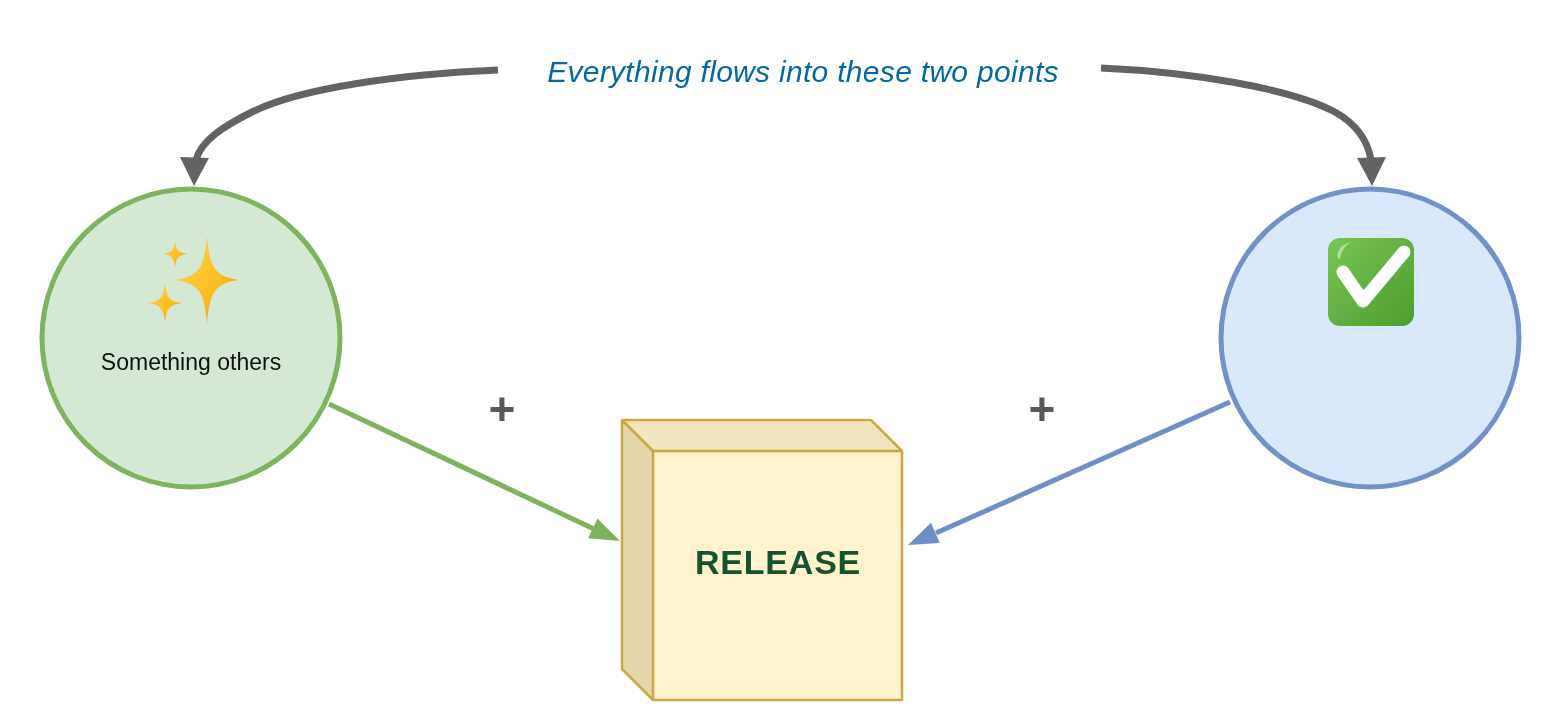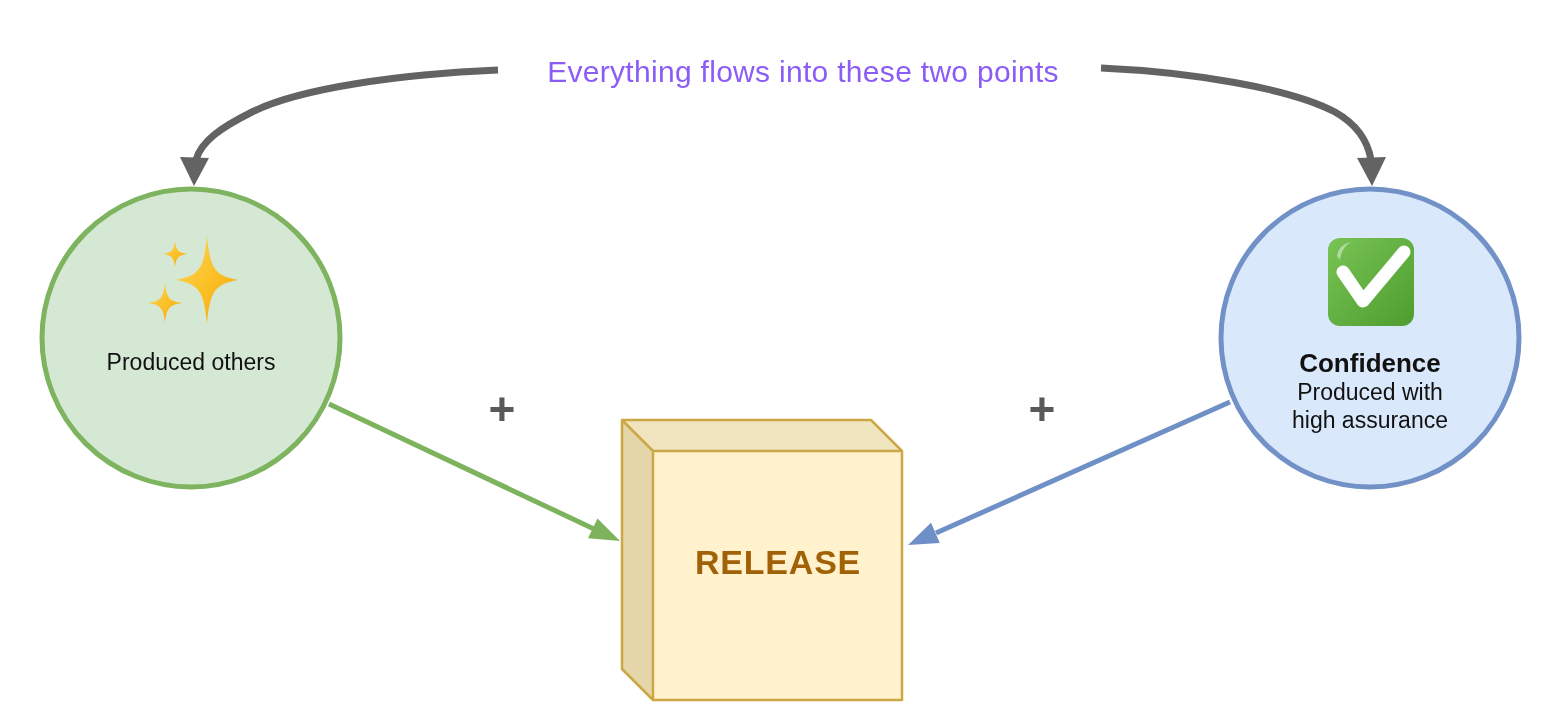--- a/index.html
+++ b/index.html
@@ -10,21 +10,22 @@
     background: #ffffff;
     font-family: "Liberation Sans", "DejaVu Sans", sans-serif;
     overflow: hidden;
   }
   .layer { position: absolute; left: 0; top: 0; }
   .txt { position: absolute; }
   .title {
     left: 803px; top: 55px;
     transform: translateX(-50%);
     font-size: 30px;
-    color: #8b5cf6;
+    font-style: italic;
+    color: #0369a1;
     white-space: nowrap;
     letter-spacing: 0.3px;
   }
   .node-text {
     width: 300px;
     text-align: center;
     color: #111111;
   }
   .node-text .label {
     font-size: 26px;
@@ -48,21 +49,21 @@
   }
   .plus-left { left: 472px; top: 385px; }
   .plus-right { left: 1012px; top: 385px; }
   .release-label {
     left: 654px; top: 543px;
     width: 248px;
     text-align: center;
     font-size: 34px;
     font-weight: bold;
     letter-spacing: 0.8px;
-    color: #a16207;
+    color: #14532d;
   }
 </style>
 </head>
 <body>
 
 <div class="canvas">
 
   <svg class="layer" width="1546" height="723" viewBox="0 0 1546 723">
     <defs>
       <linearGradient id="goldGrad" x1="0" y1="0" x2="1" y2="1">
@@ -116,27 +117,22 @@
 
     <g>
       <line x1="1230" y1="402" x2="936" y2="533" stroke-width="5" stroke="#6f90c6"></line>
       <polygon points="908,545 931,522.8 939.8,543" fill="#6f90c6"></polygon>
     </g>
   </svg>
 
   <div class="txt title">Everything flows into these two points</div>
 
   <div class="txt node-text useful-text">
-    <div class="sub">Produced others</div>
+    <div class="sub">Something others</div>
   </div>
 
-  <div class="txt node-text confidence-text">
-    <div class="label">Confidence</div>
-    <div class="sub">Produced with</div>
-    <div class="sub">high assurance</div>
-  </div>
 
   <div class="txt plus plus-left">+</div>
   <div class="txt plus plus-right">+</div>
 
   <div class="txt release-label">RELEASE</div>
 
 </div>
 
 </body></html>

